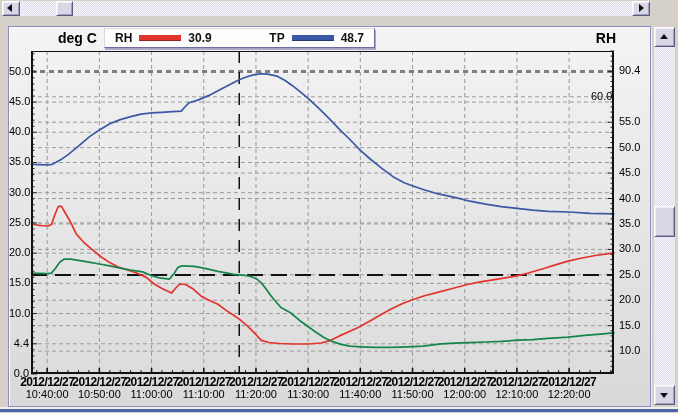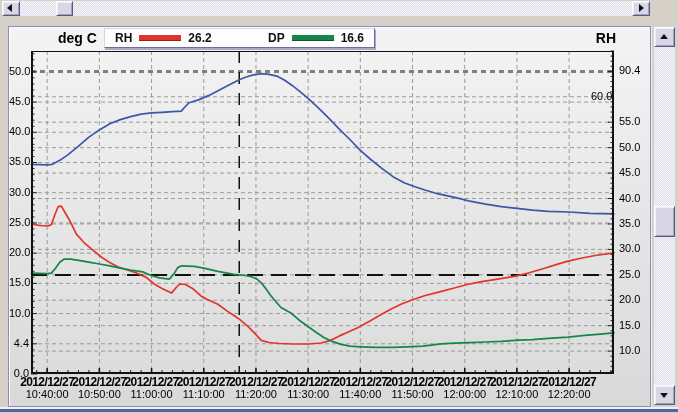--- a/index.html
+++ b/index.html
@@ -105,26 +105,26 @@
   </div>
 
   <div id="panel">
     <div id="left-axis-title" class="axis-title">deg C</div>
     <div id="right-axis-title" class="axis-title">RH</div>
 
     <div id="legend">
       <span class="legend-item">
         <span class="legend-label">RH</span>
         <span class="legend-swatch" style="background: rgb(226, 52, 44);"></span>
-        <span class="legend-value">26.2</span>
+        <span class="legend-value">30.9</span>
       </span>
       <span class="legend-item">
-        <span class="legend-label">DP</span>
-        <span class="legend-swatch" style="background: rgb(21, 133, 75);"></span>
-        <span class="legend-value">16.6</span>
+        <span class="legend-label">TP</span>
+        <span class="legend-swatch" style="background: rgb(60, 87, 166);"></span>
+        <span class="legend-value">48.7</span>
       </span>
     </div>
 
     <div id="plot">
         <svg width="583" height="323" viewBox="0 0 583 323">
           <rect x="0" y="0" width="583" height="323" fill="url(#plotbg)"></rect>
           <defs>
             <linearGradient id="plotbg" x1="0" y1="0" x2="0" y2="1">
               <stop offset="0" stop-color="#f2f2f2"></stop>
               <stop offset="1" stop-color="#dcdcdc"></stop>

